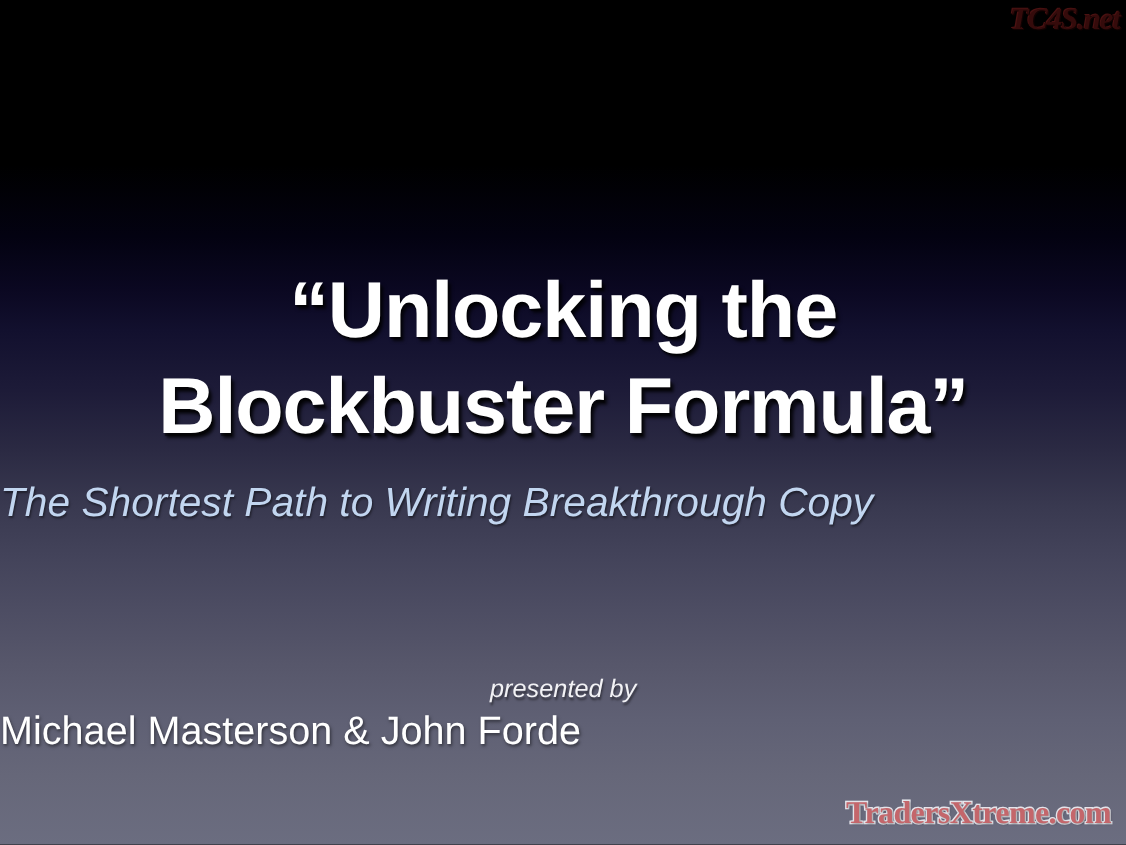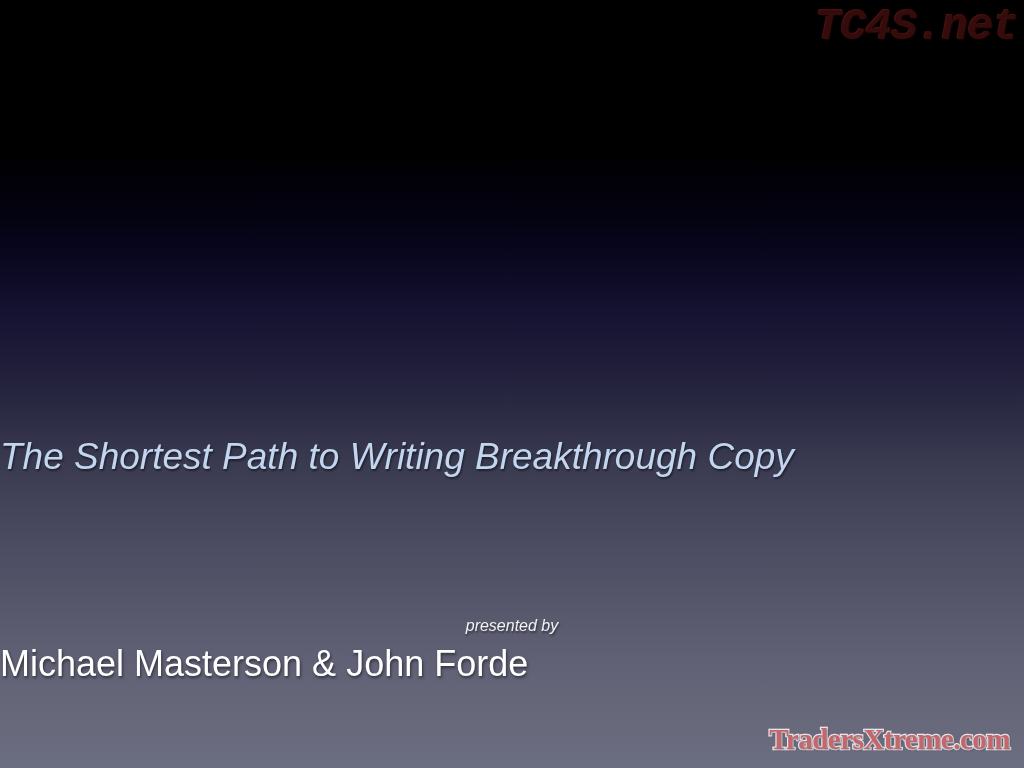--- a/index.html
+++ b/index.html
@@ -33,24 +33,24 @@
       #666779 705px,
       #6b6d80 768px
     );
   }
 
   
   .wm-top {
     position: absolute;
     top: 2px;
     right: 6px;
-    font-family: Liberation Mono, monospace;
+    font-family: Liberation Serif, serif;
     font-weight: bold;
     font-style: italic;
-    font-size: 44px;
+    font-size: 28px;
     letter-spacing: -1px;
     color: #3a0d0d;
     text-shadow:
       1px 1px 0 #120303,
       -1px -1px 0 #521414,
       0 0 2px #200707;
     opacity: 0.92;
     user-select: none;
     white-space: nowrap;
   }
@@ -95,21 +95,21 @@
 
   
   .presented-by {
     position: absolute;
     top: 612px;
     left: 0;
     width: 1024px;
     text-align: center;
     font-family: "Liberation Sans", sans-serif;
     font-style: italic;
-    font-size: 16px;
+    font-size: 23px;
     line-height: 28px;
     color: #f2f2f5;
     text-shadow: 1px 2px 2px rgba(0,0,0,0.45);
   }
   .presenters {
     position: absolute;
     top: 642px;
     left: 0;
     width: 1024px;
     text-align: left;
@@ -163,20 +163,24 @@
     pointer-events: none;
   }
 </style>
 </head>
 <body>
 
 <div id="slide">
 
   <div class="wm-top">TC4S.net</div>
 
+  <div class="title-block">
+    <div class="title-line">“Unlocking the</div>
+    <div class="title-line">Blockbuster Formula”</div>
+  </div>
 
 
   <div class="subtitle">The Shortest Path to Writing Breakthrough Copy</div>
 
   <div class="presented-by">presented by</div>
 
   <div class="presenters">Michael Masterson &amp; John Forde</div>
 
   <div class="wm-bottom">TradersXtreme.com</div>
 

